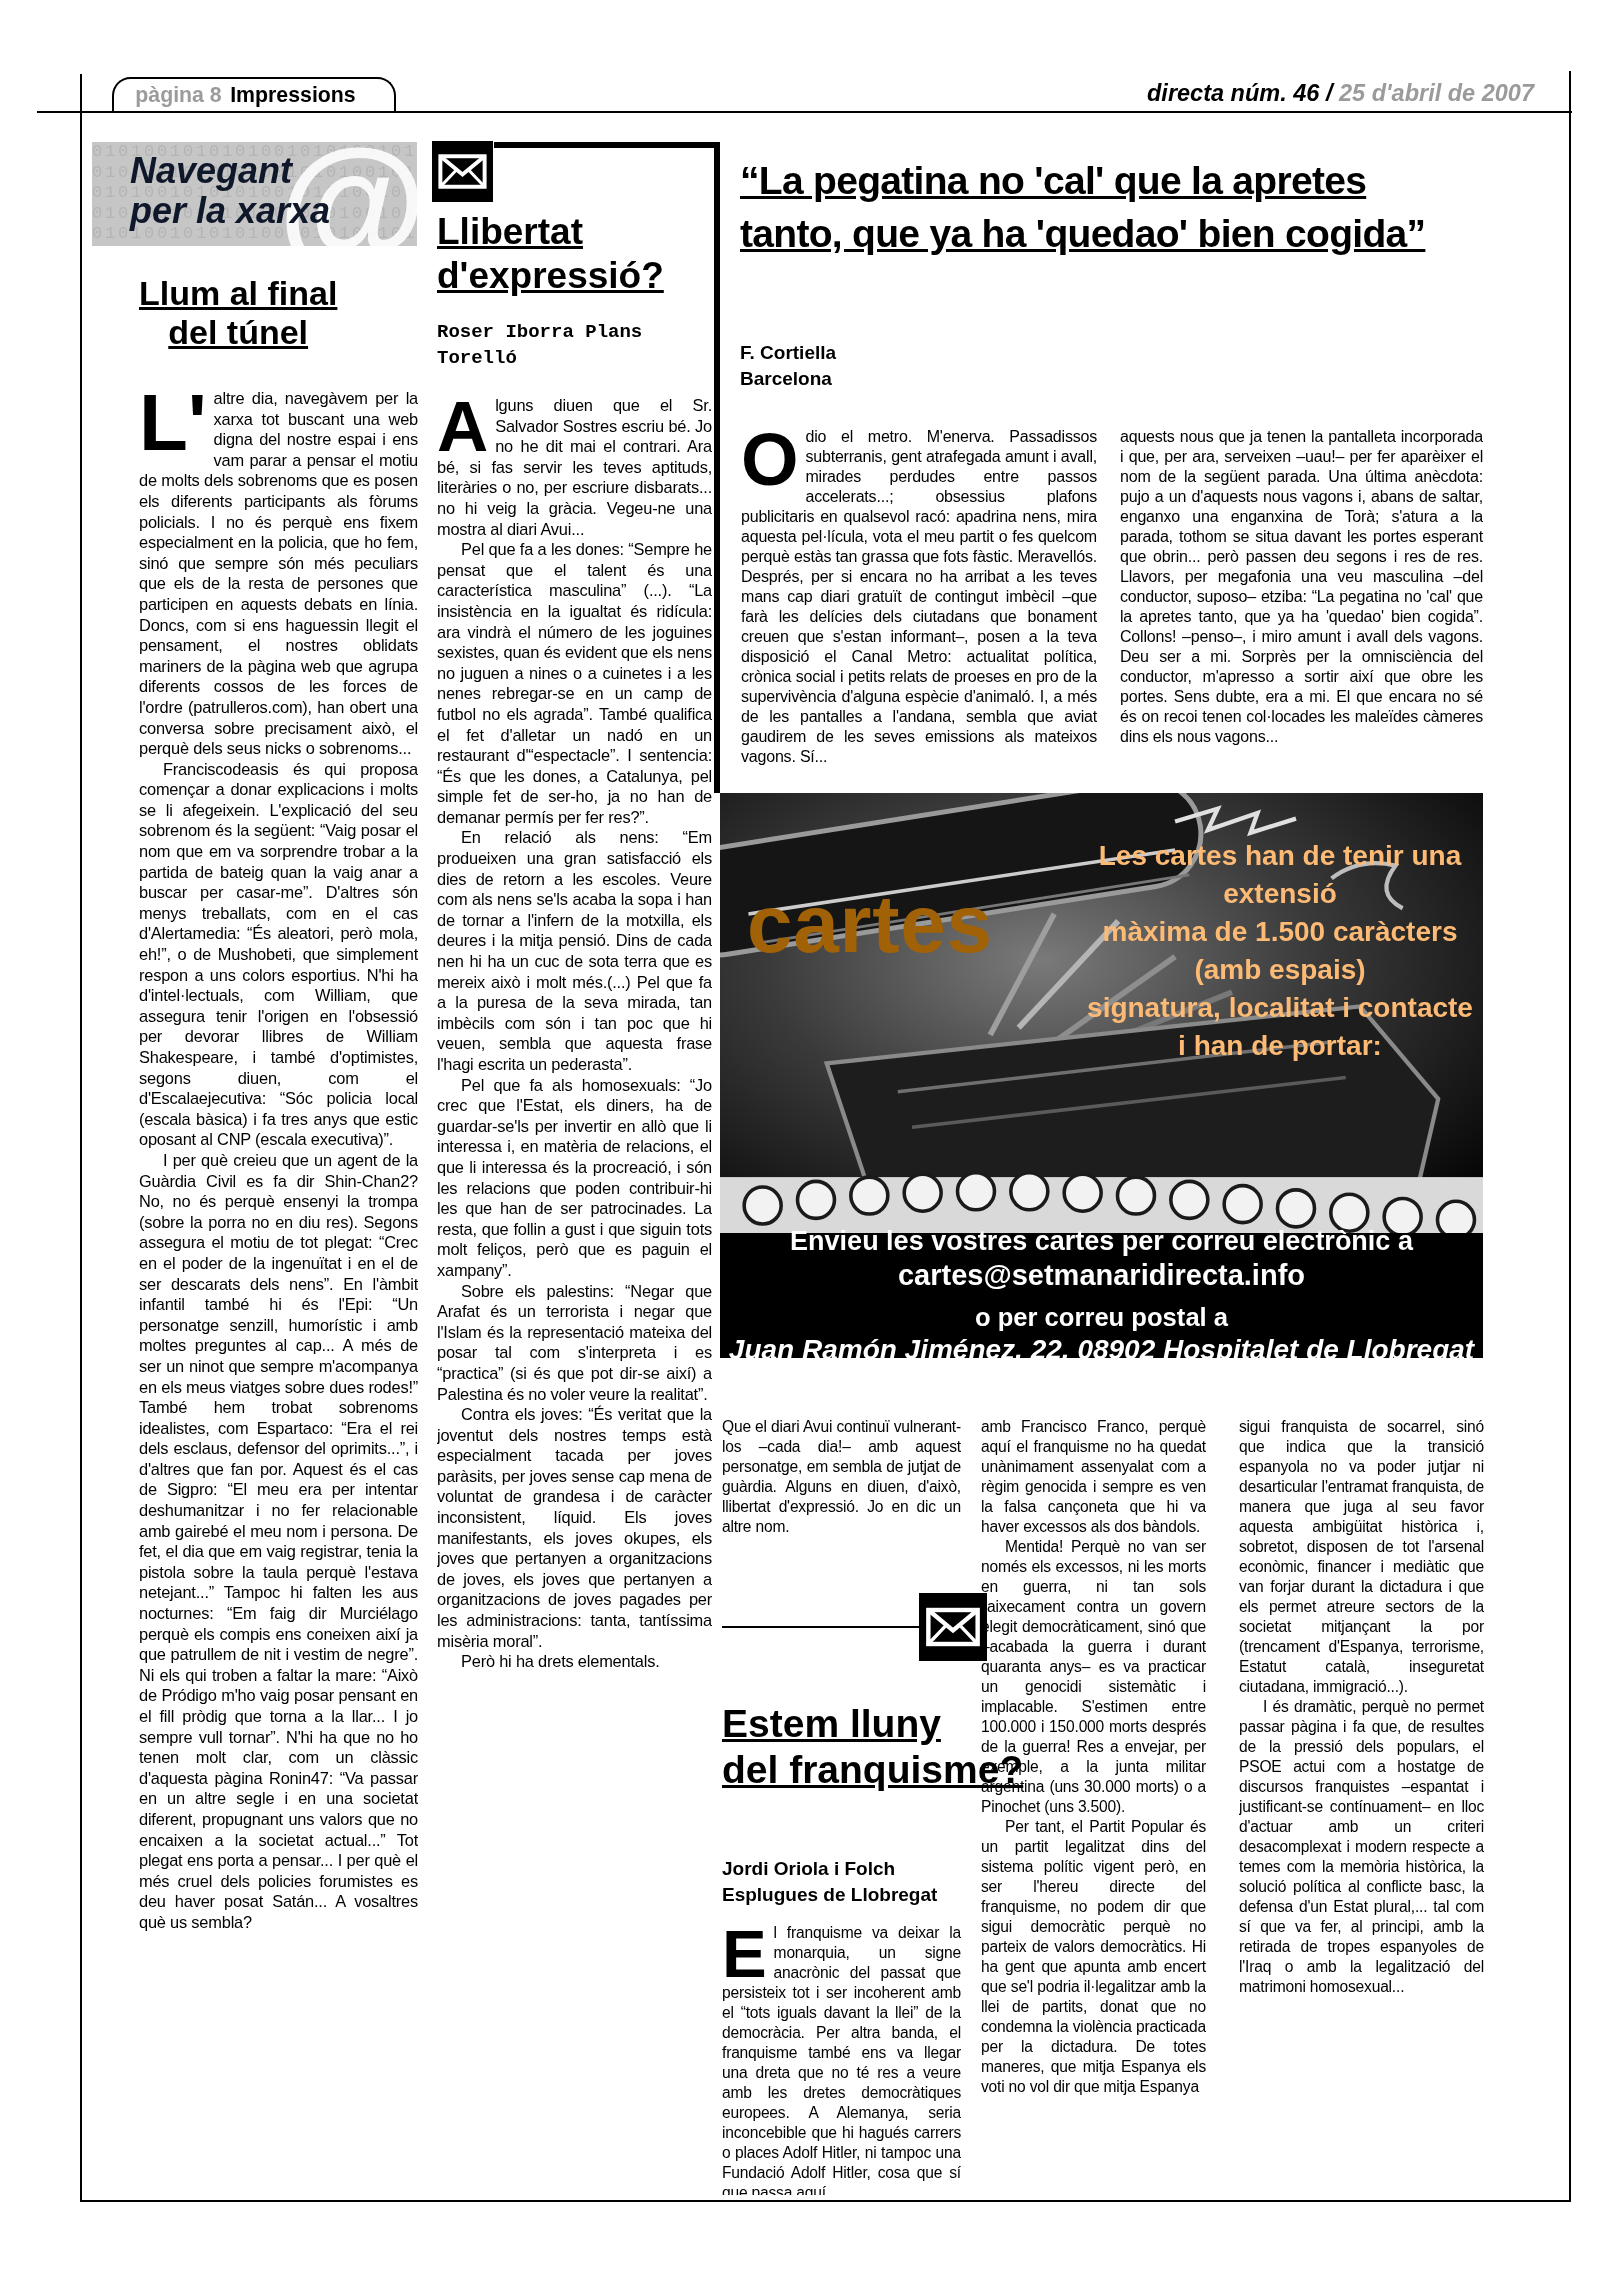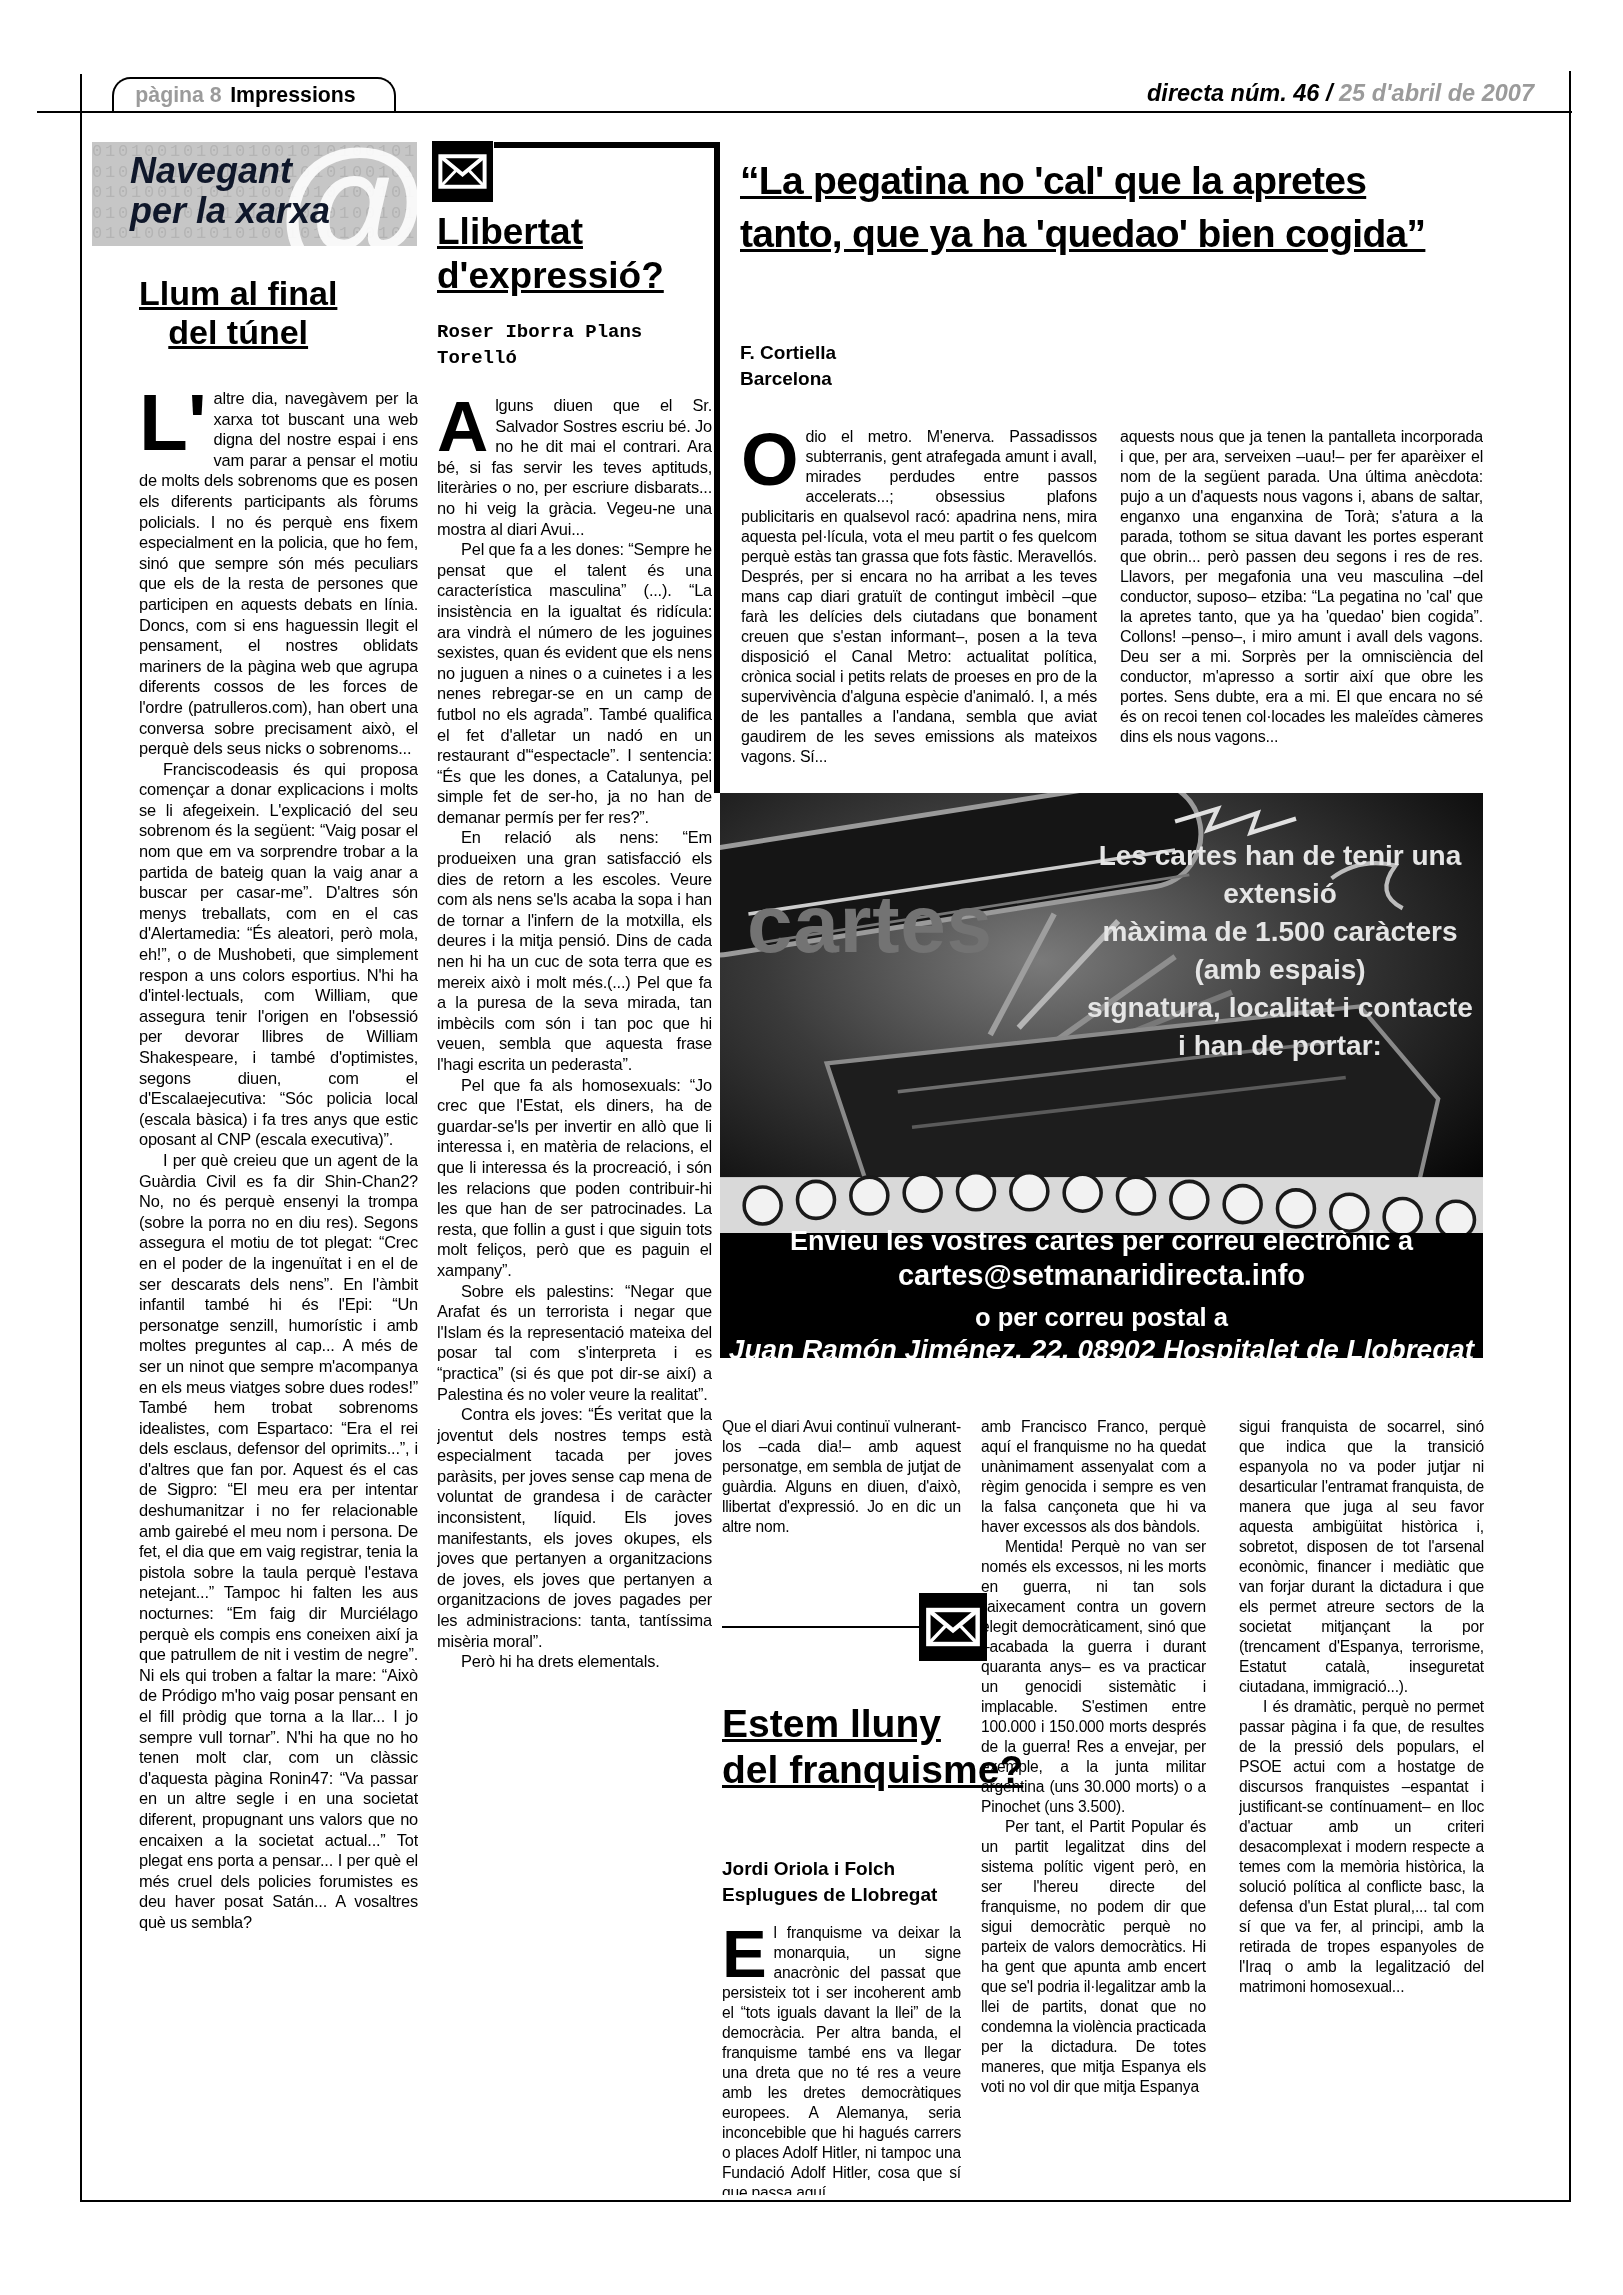--- a/index.html
+++ b/index.html
@@ -40,22 +40,22 @@
   #a2-body .dropcap{font-size:71px;line-height:58px;}
   
   #a3-title{left:740px;top:154px;width:744px;font-size:39px;line-height:53px;letter-spacing:-0.7px;}
   #a3-byline{left:740px;top:340px;}
   #a3-col-a{left:741px;top:427px;width:356px;height:363px;font-size:16px;line-height:20px;}
   #a3-col-b{left:1120px;top:427px;width:363px;height:363px;font-size:16px;line-height:20px;}
   #a3-col-a .dropcap{font-size:74px;line-height:60px;}
   
   #cartes-box{left:720px;top:793px;width:763px;height:565px;background:#000;overflow:hidden;}
   #cartes-illu{position:absolute;left:0;top:0;width:763px;height:441px;}
-  #cartes-logo{position:absolute;left:27px;top:84px;font-size:82px;font-weight:bold;letter-spacing:0.7px;color:#737373;z-index:2;}
-  #cartes-notice{position:absolute;left:361px;top:44px;width:398px;text-align:center;color:#e5e5e5;font-weight:bold;font-size:28px;line-height:38px;z-index:2;}
+  #cartes-logo{position:absolute;left:27px;top:84px;font-size:82px;font-weight:bold;letter-spacing:0.7px;color:#a16207;z-index:2;}
+  #cartes-notice{position:absolute;left:361px;top:44px;width:398px;text-align:center;color:#fdba74;font-weight:bold;font-size:28px;line-height:38px;z-index:2;}
   #cartes-band{position:absolute;left:0;bottom:0;width:100%;height:125px;background:#000;color:#fff;display:flex;flex-direction:column;align-items:center;justify-content:center;font-weight:bold;z-index:2;}
   #cartes-band .l1{font-size:27px;line-height:33px;}
   #cartes-band .email{font-size:29px;line-height:34px;}
   #cartes-band .l2{font-size:25.6px;line-height:31px;margin-top:10px;}
   #cartes-band .l3{font-size:28px;line-height:33px;font-style:italic;}
   
   #a2-cont{left:722px;top:1417px;width:239px;height:213px;font-size:15.6px;line-height:20px;}
   #divider2{left:722px;top:1626px;width:198px;height:2.1px;background:#000;}
   #env2{left:919px;top:1593px;width:68px;height:68px;}
   #a4-title{left:722px;top:1701px;font-size:39px;line-height:46px;}

